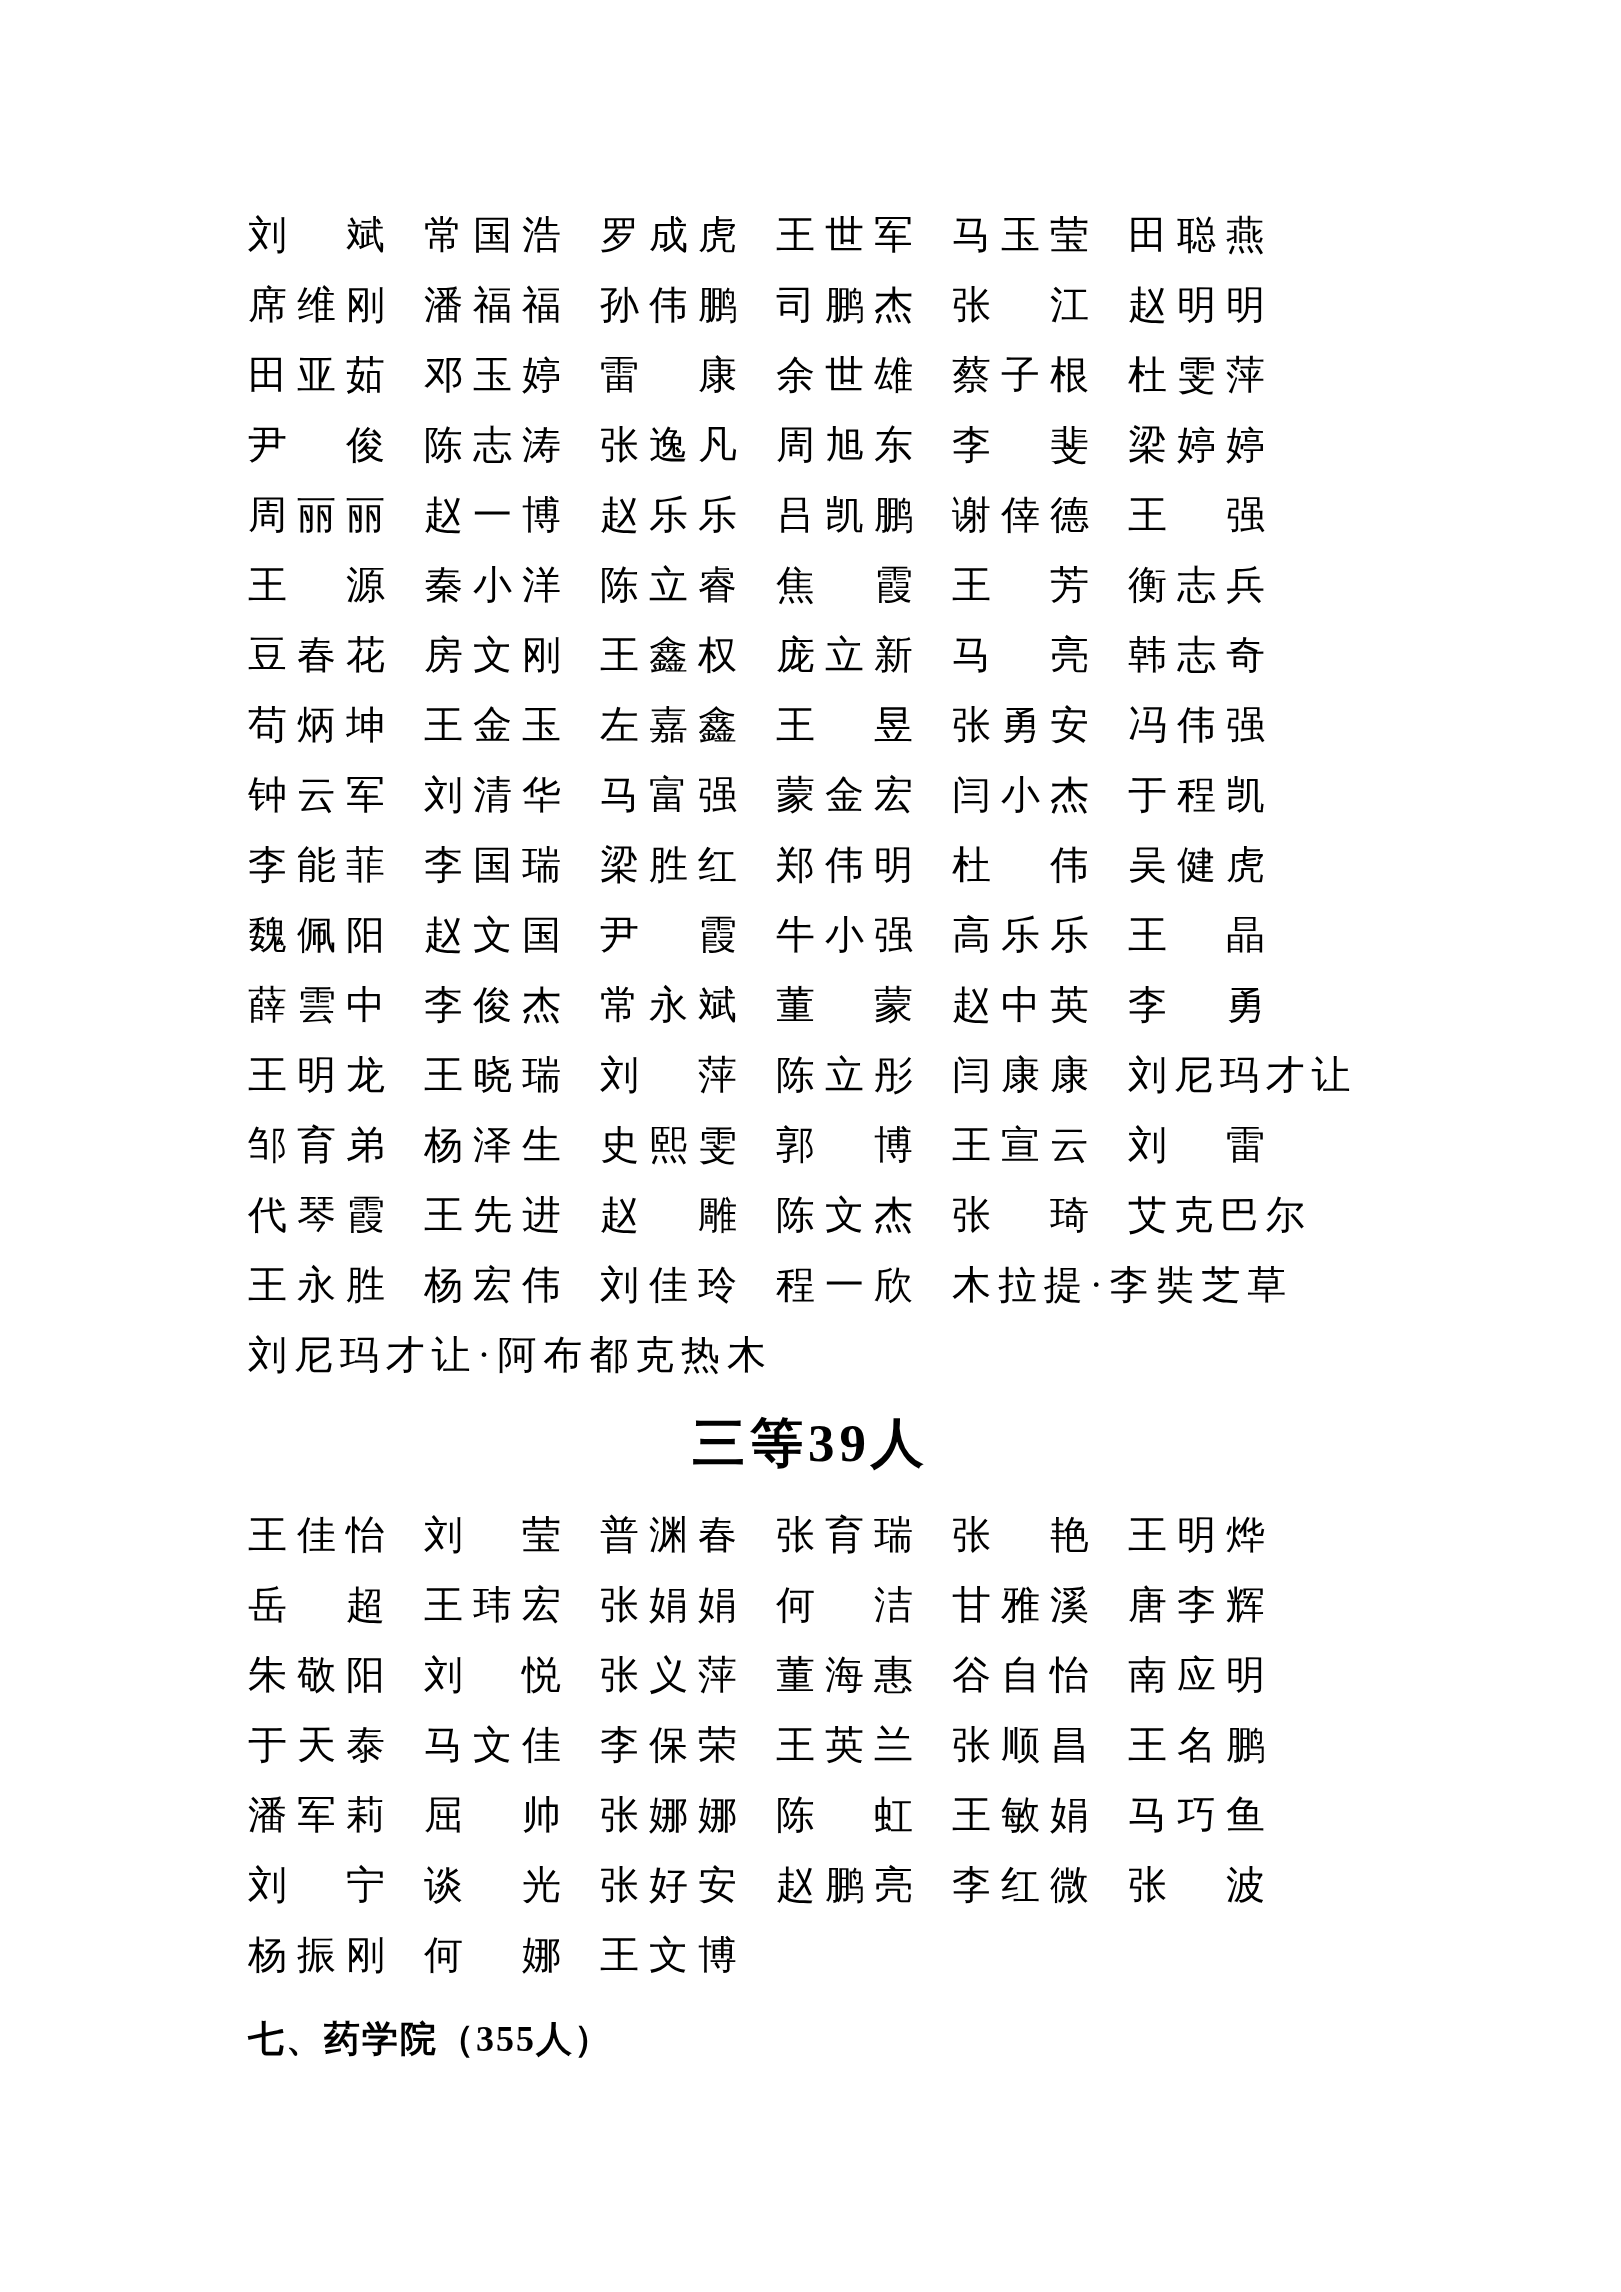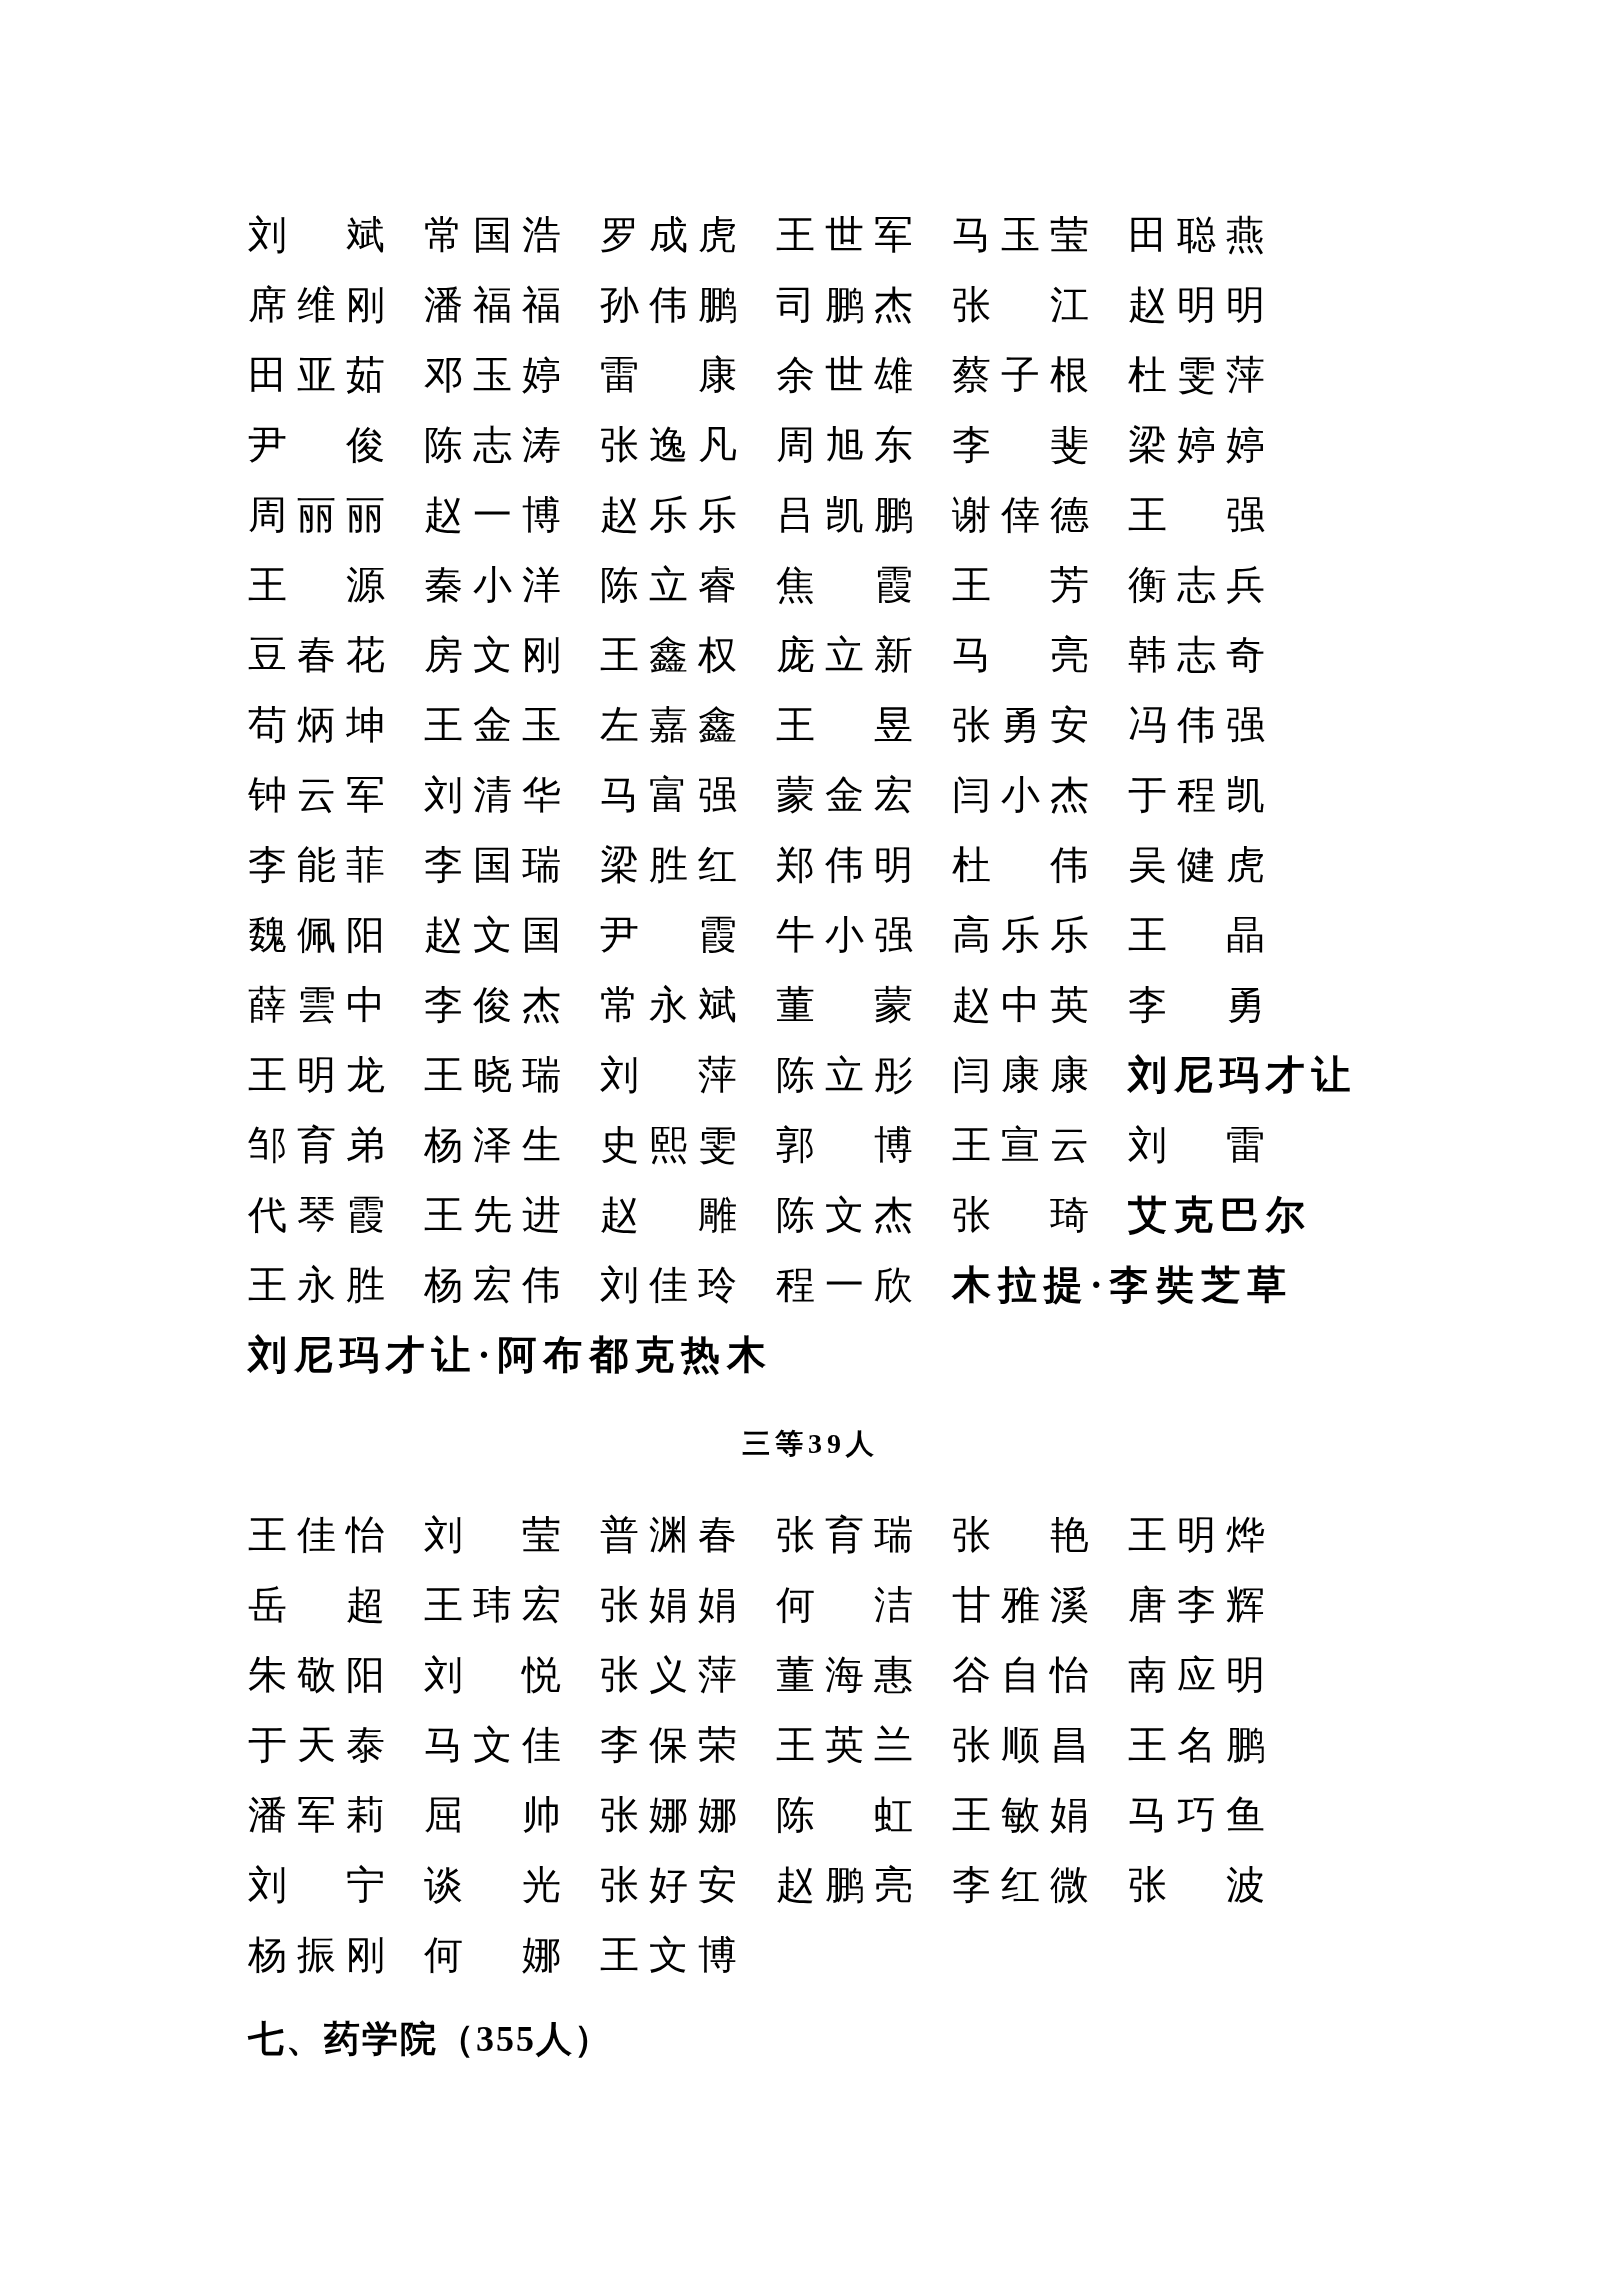--- a/index.html
+++ b/index.html
@@ -34,29 +34,28 @@
     margin-right: 39px;
     display: flex;
     justify-content: space-between;
   }
   
   .name-cell.long {
     width: auto;
     letter-spacing: 6.9px;
     white-space: nowrap;
     margin-right: 36px;
-    font-weight: bold;
   }
   .tier-heading {
     width: 1125px;
     height: 110px;
     display: flex;
     align-items: center;
     justify-content: center;
-    font-size: 28px;
+    font-size: 53px;
     font-weight: bold;
     letter-spacing: 4.9px;
     font-family: Liberation Serif, serif;
   }
   .section-heading {
     margin-top: 27.4px;
     font-size: 36px;
     font-weight: bold;
     letter-spacing: 2px;
     line-height: 1.3;

